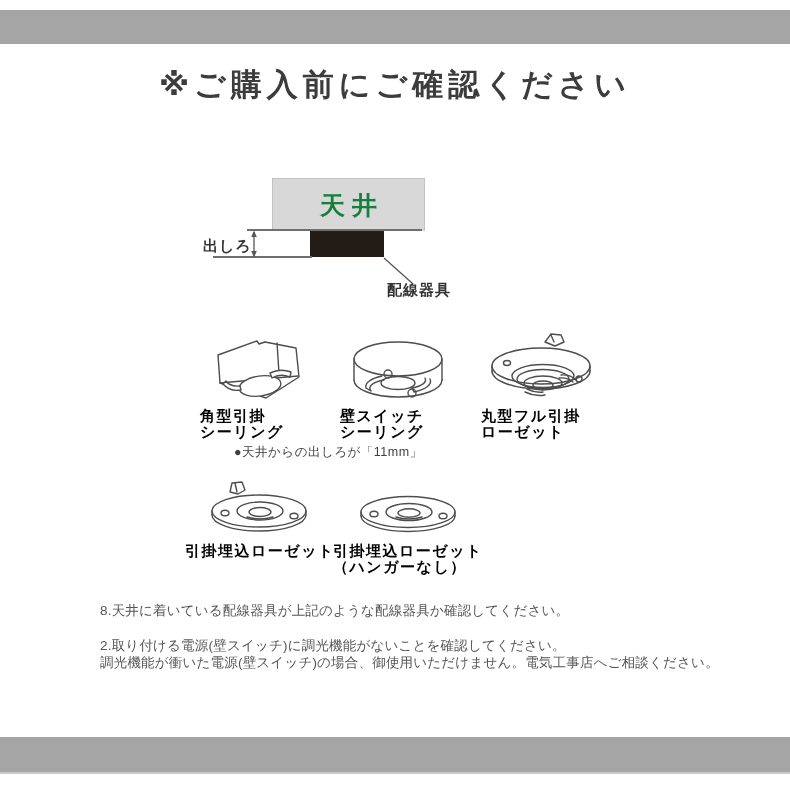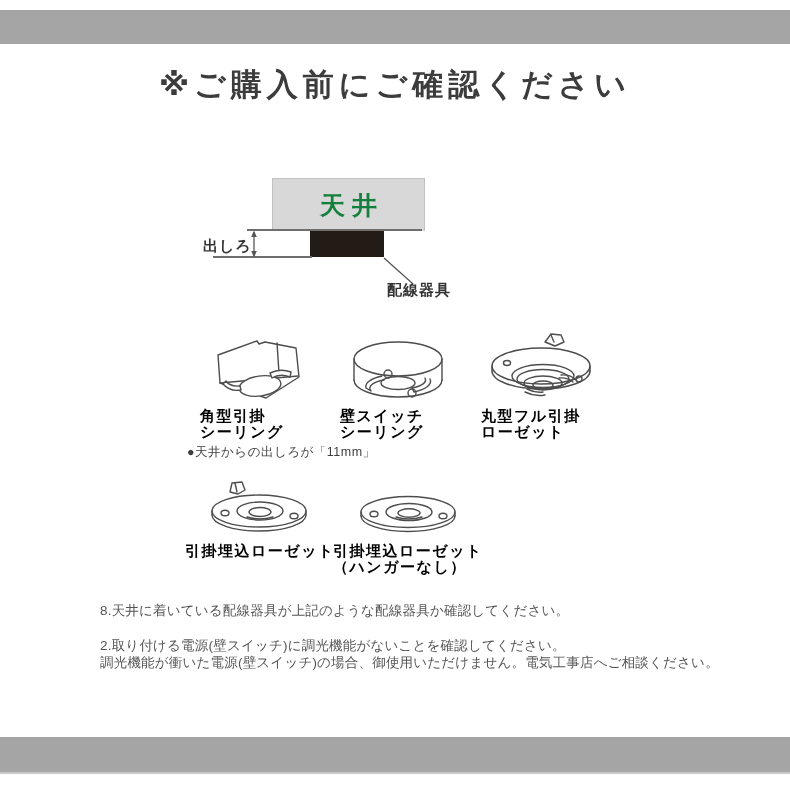--- a/index.html
+++ b/index.html
@@ -25,21 +25,21 @@
   .black-fixture{position:absolute;left:310px;top:231px;width:74px;height:26px;background:#231b15;}
   .measure-line{position:absolute;left:213px;top:256px;width:99px;height:1.5px;background:#6e6e6e;}
   .deshiro-label{position:absolute;left:203px;top:237px;font-size:15px;font-weight:bold;color:#333;letter-spacing:1px;white-space:nowrap;}
   .arrow-svg{position:absolute;left:246px;top:230px;}
   .leader-svg{position:absolute;left:383px;top:257px;}
   .haisen-label{position:absolute;left:387px;top:281px;font-size:15px;font-weight:bold;color:#333;letter-spacing:1px;white-space:nowrap;}
   .bullet{
     position:absolute;left:187px;font-size:12.5px;color:#3f3f3f;letter-spacing:0.5px;white-space:nowrap;
   }
   .bullet-1{top:302px;}
-  .bullet-2{top:444px;}
+  .bullet-2{top:444px;margin-left:47px;}
   .fixture-art{position:absolute;}
   .fixture-art svg{display:block;}
   .fx-label{
     position:absolute;text-align:left;font-size:15px;font-weight:bold;color:#000000;
     line-height:15.5px;letter-spacing:1.5px;white-space:nowrap;
   }
   .fx-label span{display:block;}
   .note{position:absolute;left:100px;font-size:13.5px;color:#555;letter-spacing:0.2px;white-space:nowrap;}
   .note-1{top:602px;}
   .note-2{top:637px;}

